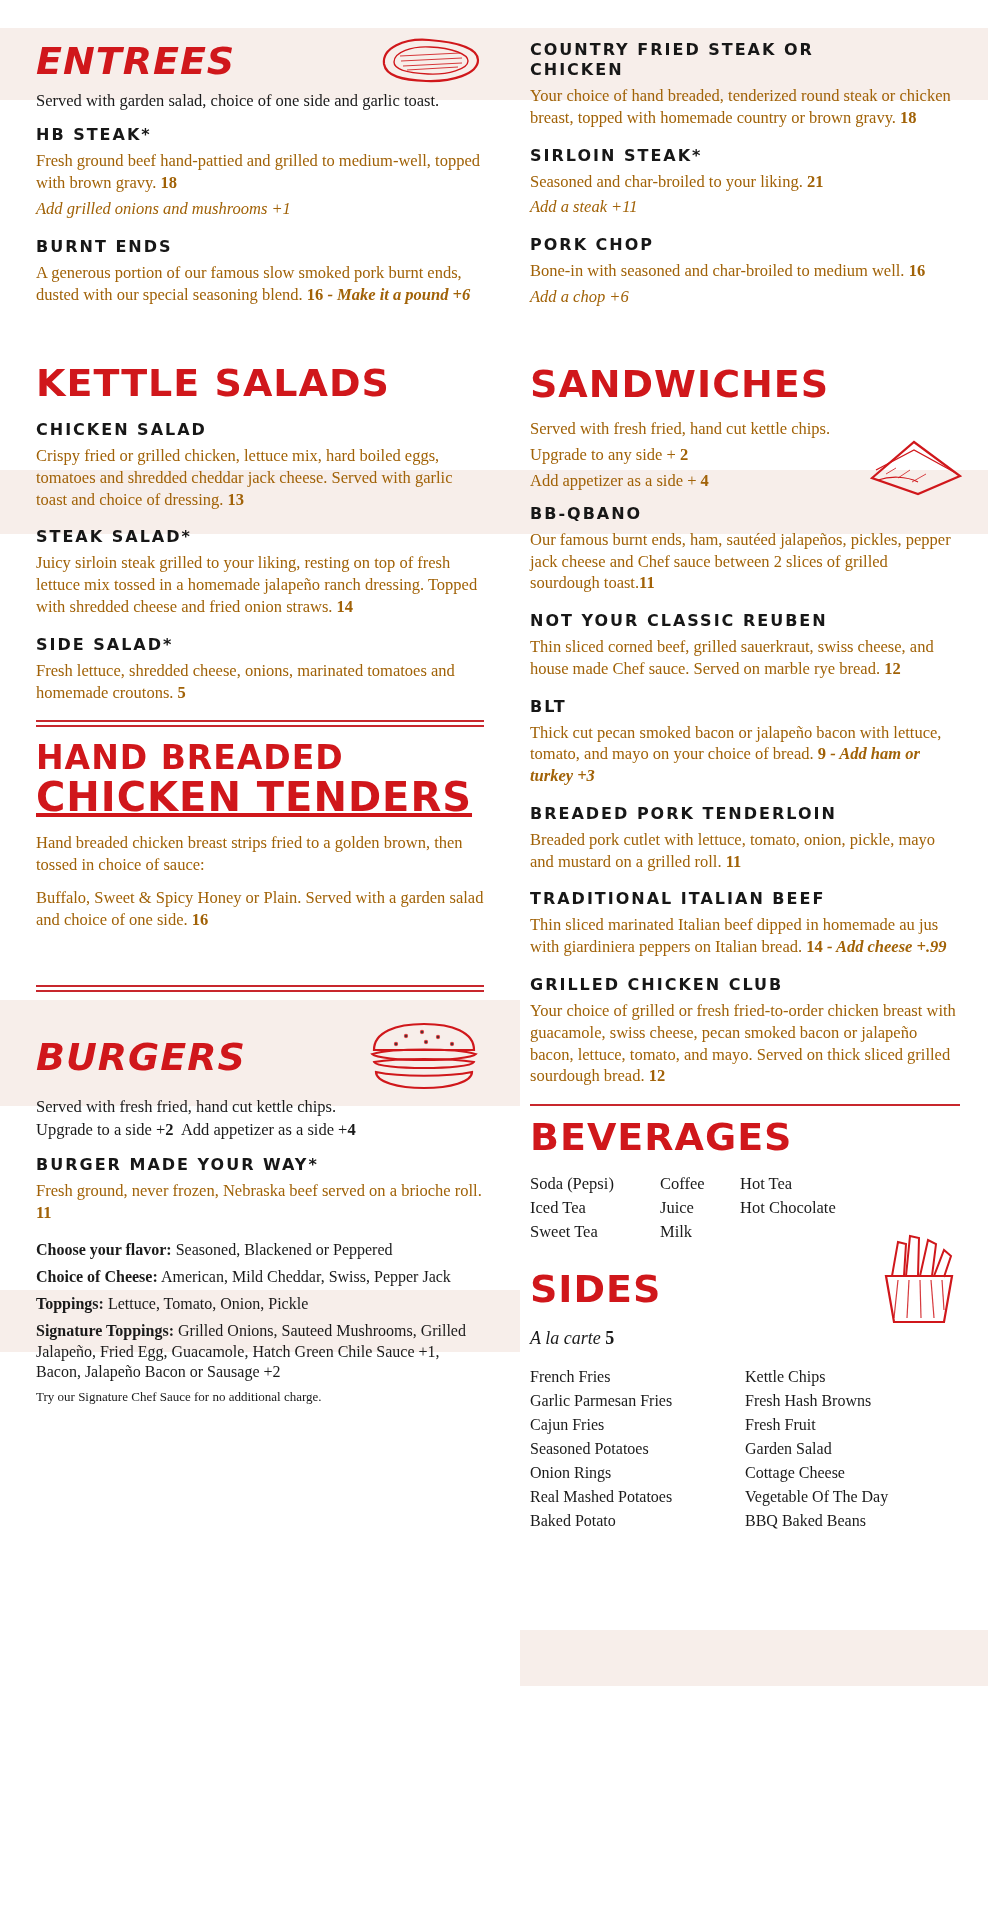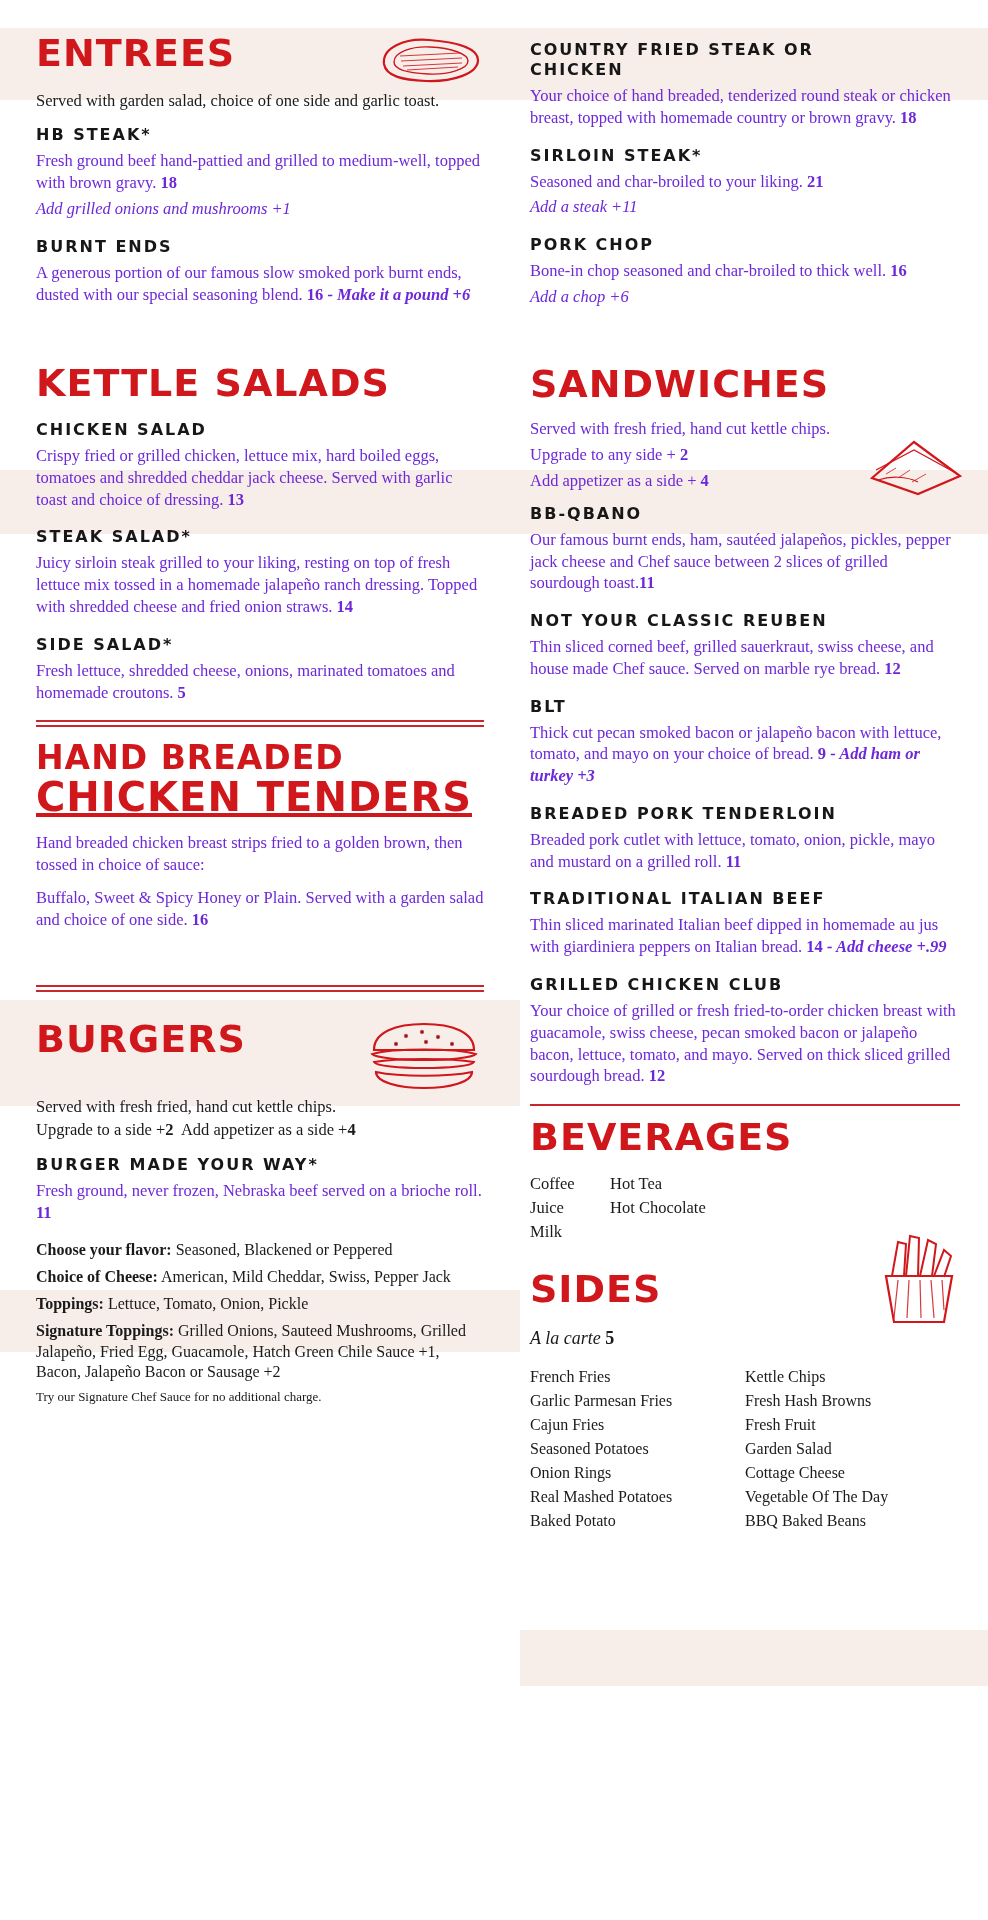--- a/index.html
+++ b/index.html
@@ -56,21 +56,21 @@
     letter-spacing: 2px;
     color: #171717;
     margin: 0 0 5px 0;
     text-transform: uppercase;
     line-height: 1.25;
   }
   p.desc {
     font-size: 16.5px;
     line-height: 1.32;
     margin: 0 0 4px 0;
-    color: #6d28d9;
+    color: #a16207;
   }
   p.desc .price { font-weight: bold; }
   p.desc em, .ital { font-style: italic; }
   .note {
     font-size: 16px;
     line-height: 1.3;
     margin: 0 0 6px 0;
   }
   .block { margin-bottom: 17px; }
   .lead {
@@ -84,21 +84,21 @@
     border-top: 2px solid #c8272d;
     border-bottom: 2px solid #c8272d;
     height: 3px;
     margin: 14px 0 14px 0;
   }
   .sgl-rule {
     border: 0;
     border-top: 2px solid #c8272d;
     margin: 12px 0 12px 0;
   }
-  .hdr-row { display: flex; justify-content: space-between; }
+  .hdr-row { display: flex; align-items: center; justify-content: space-between; font-style: italic; }
   .icon-art { flex: 0 0 auto; }
   .bev-cols { display: flex; gap: 10px; font-size: 16.5px; line-height: 1.45; }
   .bev-cols .bc1 { width: 120px; }
   .bev-cols .bc2 { width: 70px; }
   .bev-cols .bc3 { width: 160px; }
 
   .sides-hdr { display: flex; align-items: baseline; gap: 18px; flex-direction: column; }
   .sides-sub { font-family: "Liberation Serif", serif; font-style: italic; font-size: 18px; }
   .sides-sub .p { font-style: normal; font-weight: bold; }
 
@@ -222,21 +222,21 @@
     </div>
 
     <div class="block">
       <h2 class="item">SIRLOIN STEAK*</h2>
       <p class="desc"><span>Seasoned and char-broiled to your liking.</span> <span class="price">21</span></p>
       <p class="desc ital">Add a steak +11</p>
     </div>
 
     <div class="block">
       <h2 class="item">PORK CHOP</h2>
-      <p class="desc"><span>Bone-in chop seasoned and char-broiled to thick well.</span> <span class="price">16</span></p>
+      <p class="desc"><span>Bone-in with seasoned and char-broiled to medium well.</span> <span class="price">16</span></p>
       <p class="desc ital">Add a chop +6</p>
     </div>
 
     <div style="height:40px;"></div>
     <h1 class="section">SANDWICHES</h1>
     <div style="height:14px;"></div>
 
     <div style="position:relative;">
       <span class="icon-art" style="position:absolute;right:-6px;top:18px;">
         <svg width="100" height="62" viewBox="0 0 100 62" aria-hidden="true">
@@ -283,20 +283,25 @@
     <div class="block">
       <h2 class="item">GRILLED CHICKEN CLUB</h2>
       <p class="desc"><span>Your choice of grilled or fresh fried-to-order chicken breast with guacamole, swiss cheese, pecan smoked bacon or jalapeño bacon, lettuce, tomato, and mayo. Served on thick sliced grilled sourdough bread.</span> <span class="price">12</span></p>
     </div>
 
     <hr class="sgl-rule">
 
     <h1 class="section">BEVERAGES</h1>
     <div style="height:14px;"></div>
     <div class="bev-cols">
+      <div class="bc1">
+        <div>Soda (Pepsi)</div>
+        <div>Iced Tea</div>
+        <div>Sweet Tea</div>
+      </div>
       <div class="bc2">
         <div>Coffee</div>
         <div>Juice</div>
         <div>Milk</div>
       </div>
       <div class="bc3">
         <div>Hot Tea</div>
         <div>Hot Chocolate</div>
       </div>
     </div>

